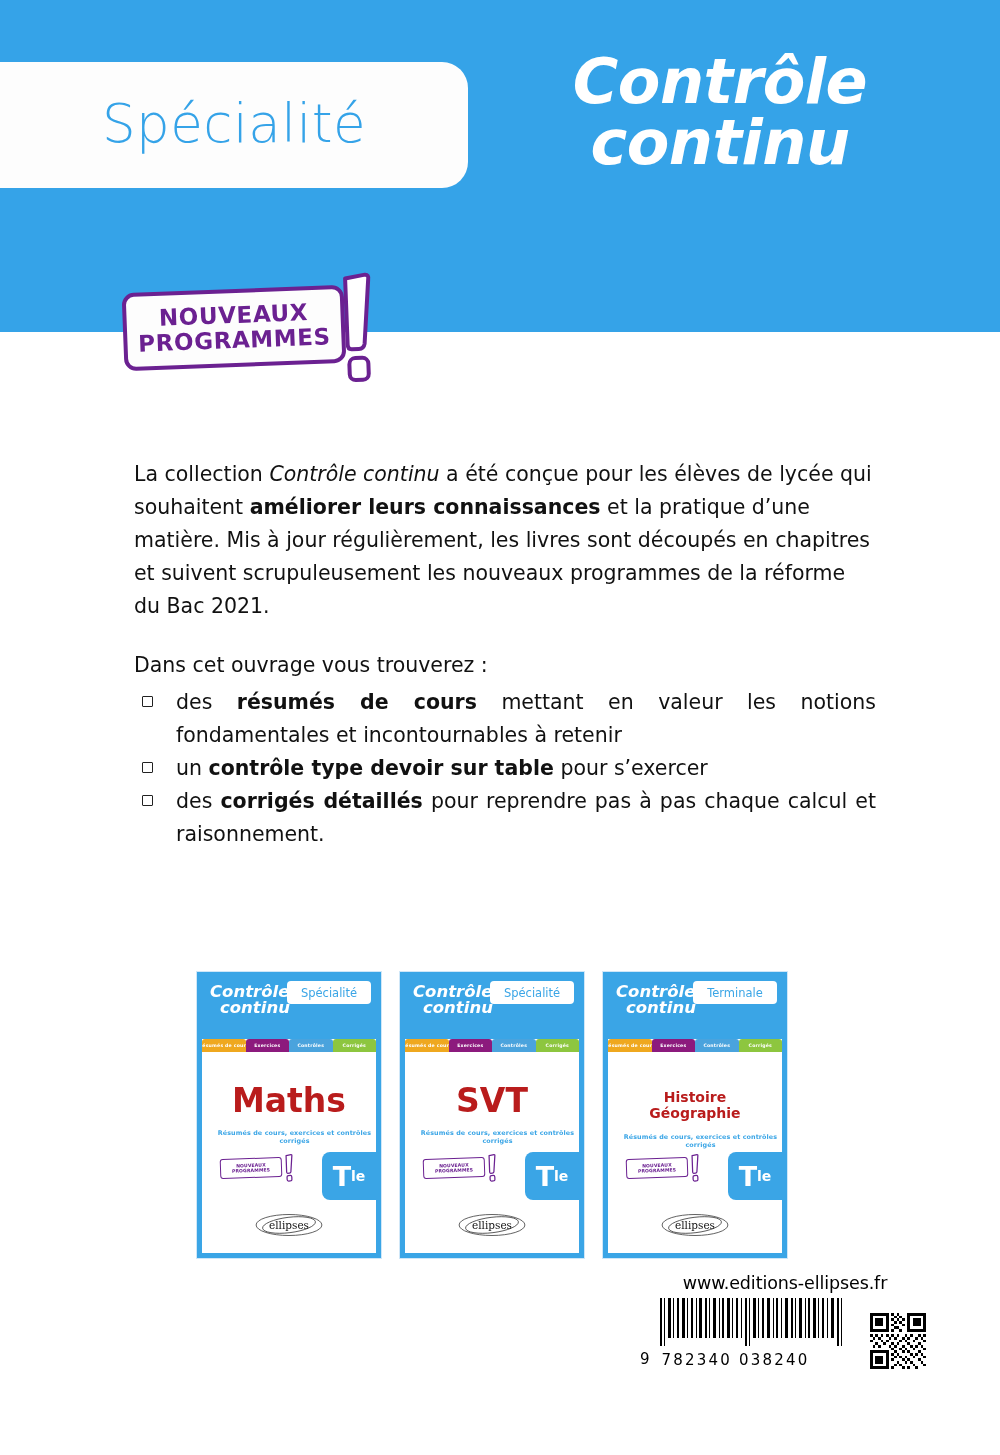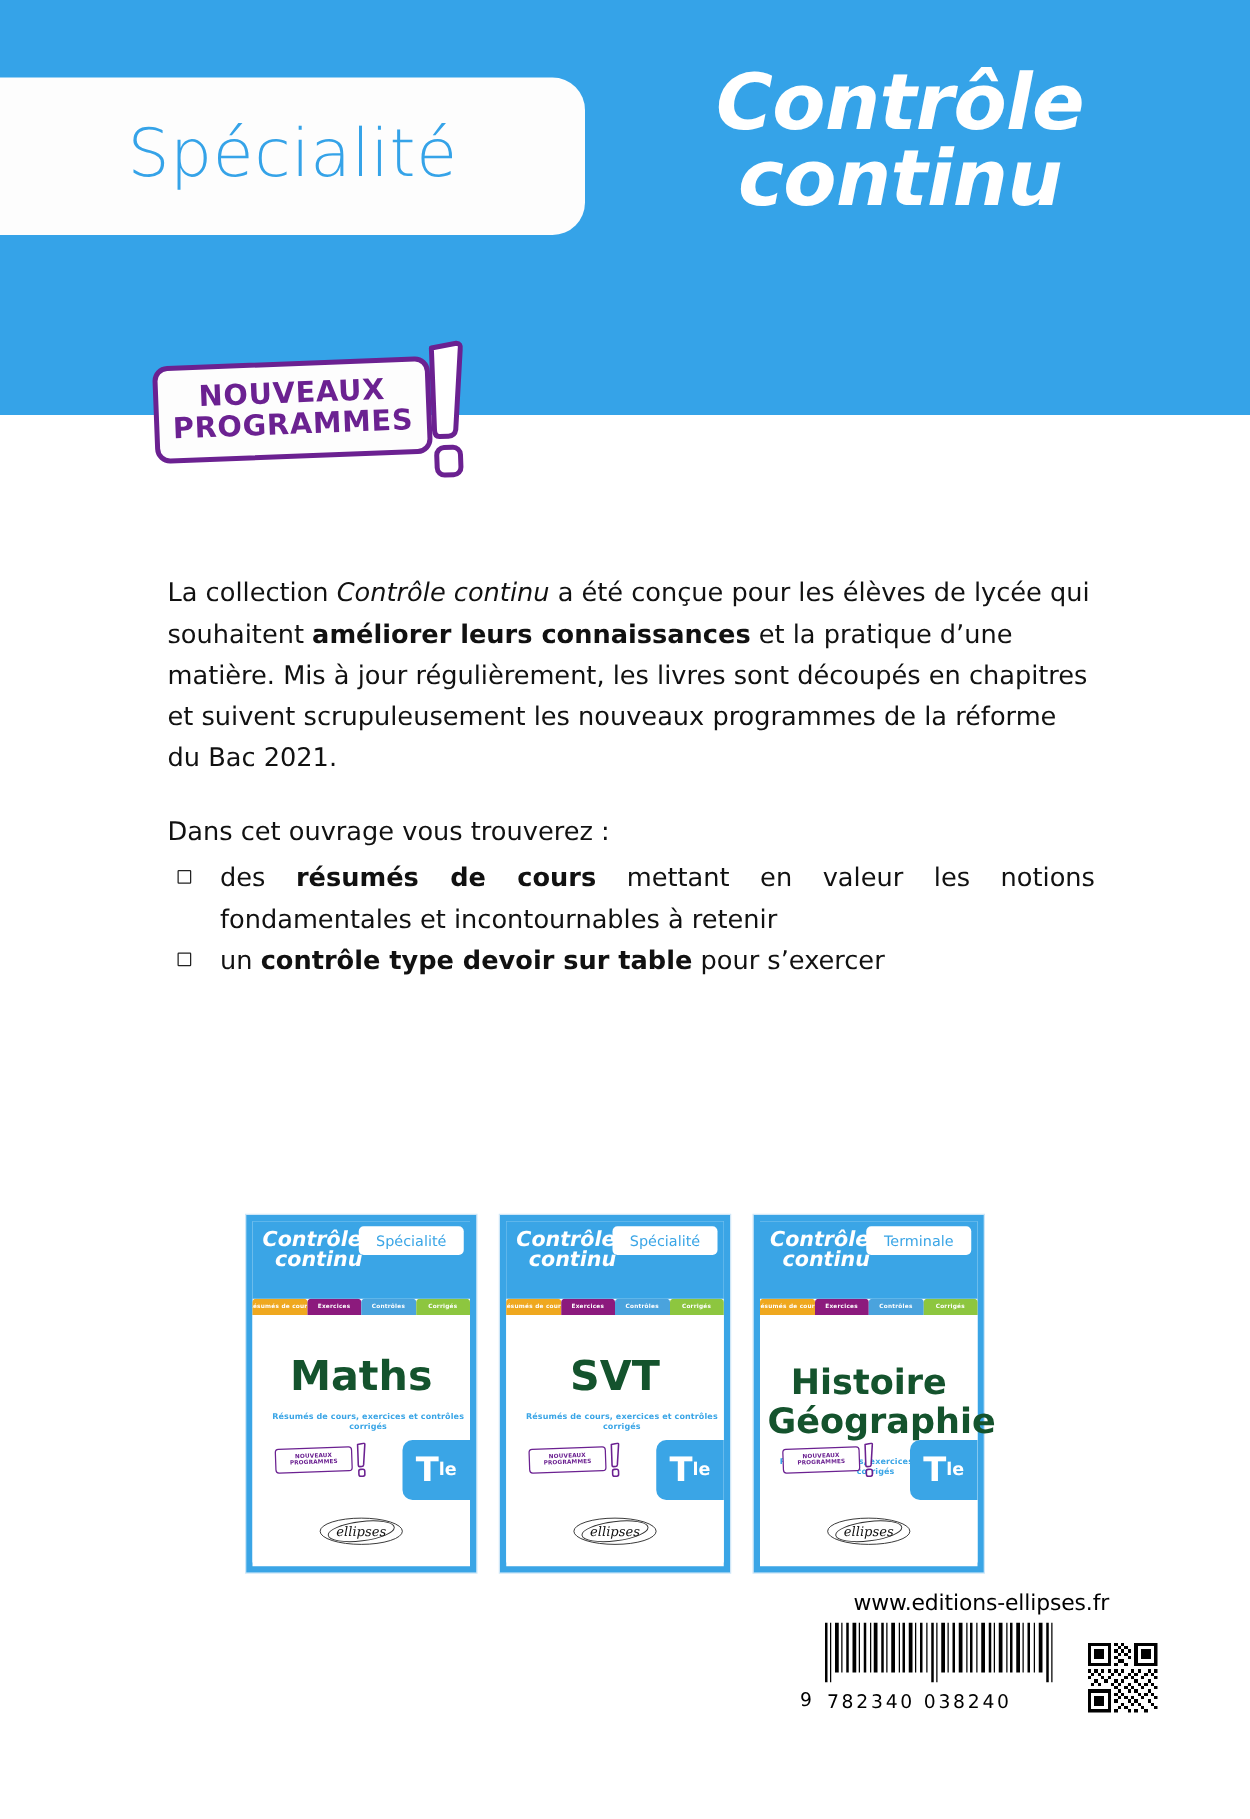--- a/index.html
+++ b/index.html
@@ -215,29 +215,29 @@
   .s-ctrl    { background: #4aa3dd; }
   .s-corr    { background: #8dc63f; }
 
   .book-body {
     position: relative;
     height: 198px;
     background: #ffffff;
     padding-top: 32px;
   }
   .book-subject {
-    color: #14532d;
+    color: #b91c1c;
     font-family: "DejaVu Sans", sans-serif;
     font-weight: bold;
     font-size: 33px;
     text-align: center;
     line-height: 1.0;
     padding: 0 6px;
   }
-  .book-subject.two-line { font-size: 28px; padding-top: 6px; line-height: 1.12; }
+  .book-subject.two-line { font-size: 14px; padding-top: 6px; line-height: 1.12; }
   .book-tagline {
     text-align: center;
     color: #3aa5e6;
     font-family: "DejaVu Sans", sans-serif;
     font-weight: bold;
     font-size: 6.4px;
     margin-top: 12px;
     letter-spacing: 0.1px;
     padding-left: 11px;
   }
@@ -282,21 +282,20 @@
     font-family: "DejaVu Sans", sans-serif;
     font-weight: bold;
     font-size: 27px;
   }
   .book-tle sup { font-size: 14px; vertical-align: super; font-weight: bold; text-align: right; }
   .book-logo {
     position: absolute;
     left: 0; right: 0; bottom: 12px;
     display: flex;
     justify-content: center;
-    font-style: italic;
   }
   .ellipses-mark { width: 70px; height: 26px; }
 
   
   .footer {
     position: absolute;
     left: 640px; top: 1273px;
     width: 290px;
   }
   .site-url {
@@ -356,20 +355,24 @@
     <p class="lead-line">Dans cet ouvrage vous trouverez :</p>
 
     <ul class="bullets">
       <li class="list-item just">
         <span class="bullet-glyph"></span>
         <span>des </span><b>résumés de cours</b><span> mettant en valeur les notions fondamentales et incontournables à retenir</span>
       </li>
       <li class="list-item">
         <span class="bullet-glyph"></span>
         <span>un </span><b>contrôle type devoir sur table</b><span> pour s’exercer</span>
+      </li>
+      <li class="list-item just">
+        <span class="bullet-glyph"></span>
+        <span>des </span><b>corrigés détaillés</b><span> pour reprendre pas à pas chaque calcul et raisonnement.</span>
       </li>
     </ul>
   </div>
 
   <div class="books">
 
     <div class="book">
       <div class="book-blue">
         <div class="book-inner">
           <div class="book-top">

